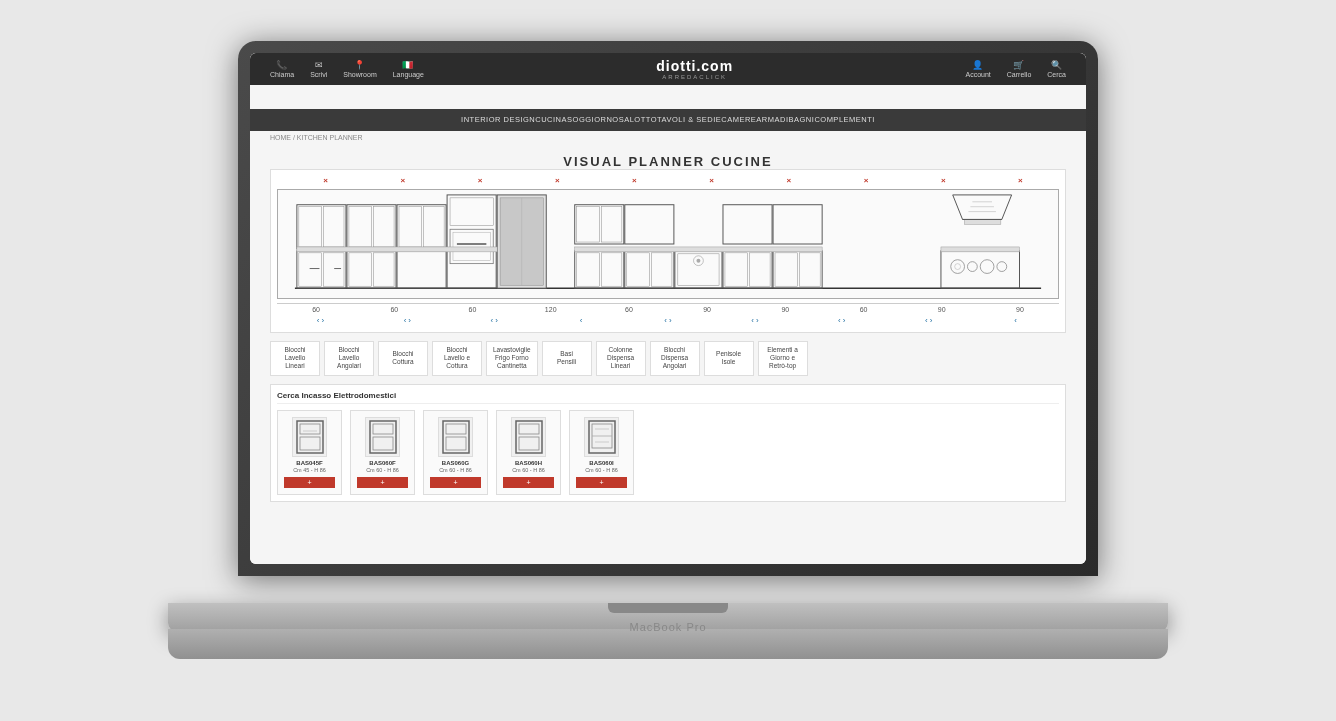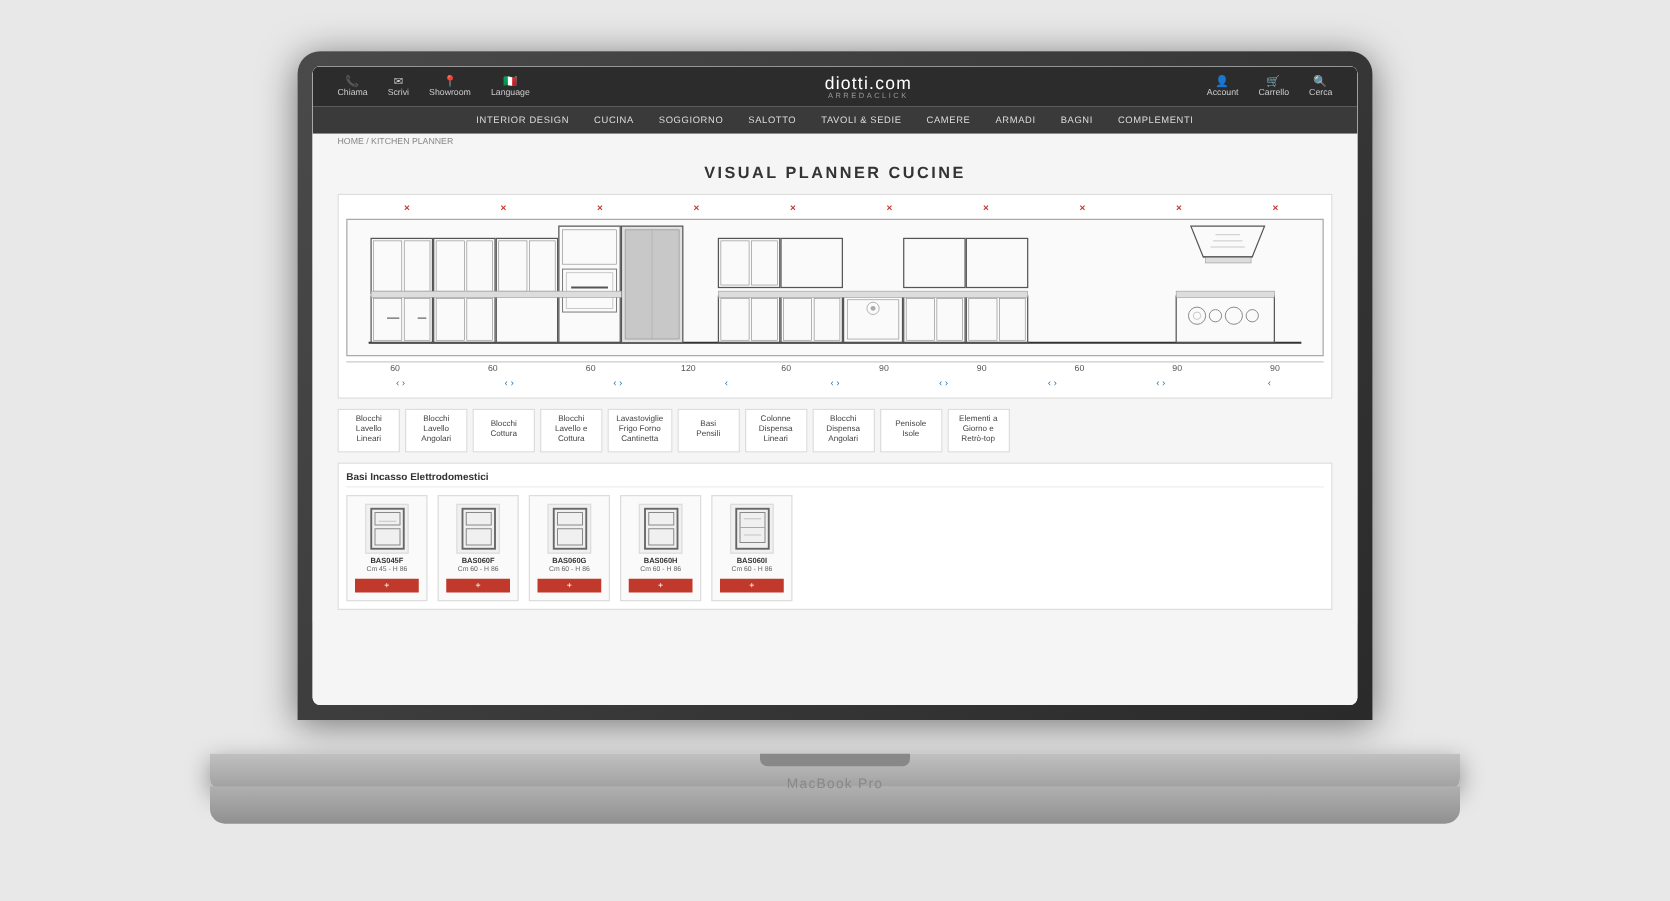--- a/index.html
+++ b/index.html
@@ -130,21 +130,21 @@
     }
 
     .utility-center {
       display: flex;
       flex-direction: column;
       align-items: center;
     }
 
     .logo-text {
       font-size: 14px;
-      font-weight: 400;
+      font-weight: 700;
       color: #fff;
       letter-spacing: 1px;
     }
 
     .logo-sub {
       font-size: 6px;
       color: #999;
       letter-spacing: 2px;
     }
 
@@ -152,24 +152,24 @@
       display: flex;
       gap: 16px;
       align-items: center;
     }
 
     
     .main-nav {
       background: #3a3a3a;
       display: flex;
       justify-content: center;
-      gap: 20px;
       padding: 5px 0;
       height: 22px;
       align-items: center;
+      margin-top: 24px;
     }
 
     .nav-item {
       color: #ddd;
       font-size: 7.5px;
       text-transform: uppercase;
       letter-spacing: 0.5px;
       cursor: pointer;
       white-space: nowrap;
     }
@@ -188,21 +188,21 @@
       background: #f5f5f5;
       overflow: hidden;
     }
 
     .page-title {
       text-align: center;
       font-size: 13px;
       font-weight: 600;
       letter-spacing: 2px;
       color: #333;
-      margin-bottom: 10px;
+      margin-bottom: 0;
     }
 
     
     .planner-tabs {
       display: flex;
       gap: 4px;
       margin-bottom: 8px;
       align-items: center;
     }
 
@@ -631,21 +631,21 @@
             <button class="cat-btn">Blocchi<br>Lavello e<br>Cottura</button>
             <button class="cat-btn">Lavastoviglie<br>Frigo Forno<br>Cantinetta</button>
             <button class="cat-btn">Basi<br>Pensili</button>
             <button class="cat-btn">Colonne<br>Dispensa<br>Lineari</button>
             <button class="cat-btn">Blocchi<br>Dispensa<br>Angolari</button>
             <button class="cat-btn">Penisole<br>Isole</button>
             <button class="cat-btn">Elementi a<br>Giorno e<br>Retrò-top</button>
           </div>
 
           <div class="product-section">
-            <div class="product-section-title">Basi Incasso Elettrodomestici</div>
+            <div class="product-section-title">Cerca Incasso Elettrodomestici</div>
             <div class="products-row">
 
               <div class="product-card">
                 <div class="product-icon">
                   <svg width="30" height="36" viewBox="0 0 30 36" xmlns="http://www.w3.org/2000/svg">
                     <rect x="2" y="2" width="26" height="32" fill="none" stroke="#666" stroke-width="1.5"></rect>
                     <rect x="5" y="5" width="20" height="10" fill="none" stroke="#888" stroke-width="0.8"></rect>
                     <rect x="5" y="18" width="20" height="13" fill="none" stroke="#888" stroke-width="0.8"></rect>
                     <line x1="8" y1="12" x2="22" y2="12" stroke="#aaa" stroke-width="0.5"></line>
                   </svg>

